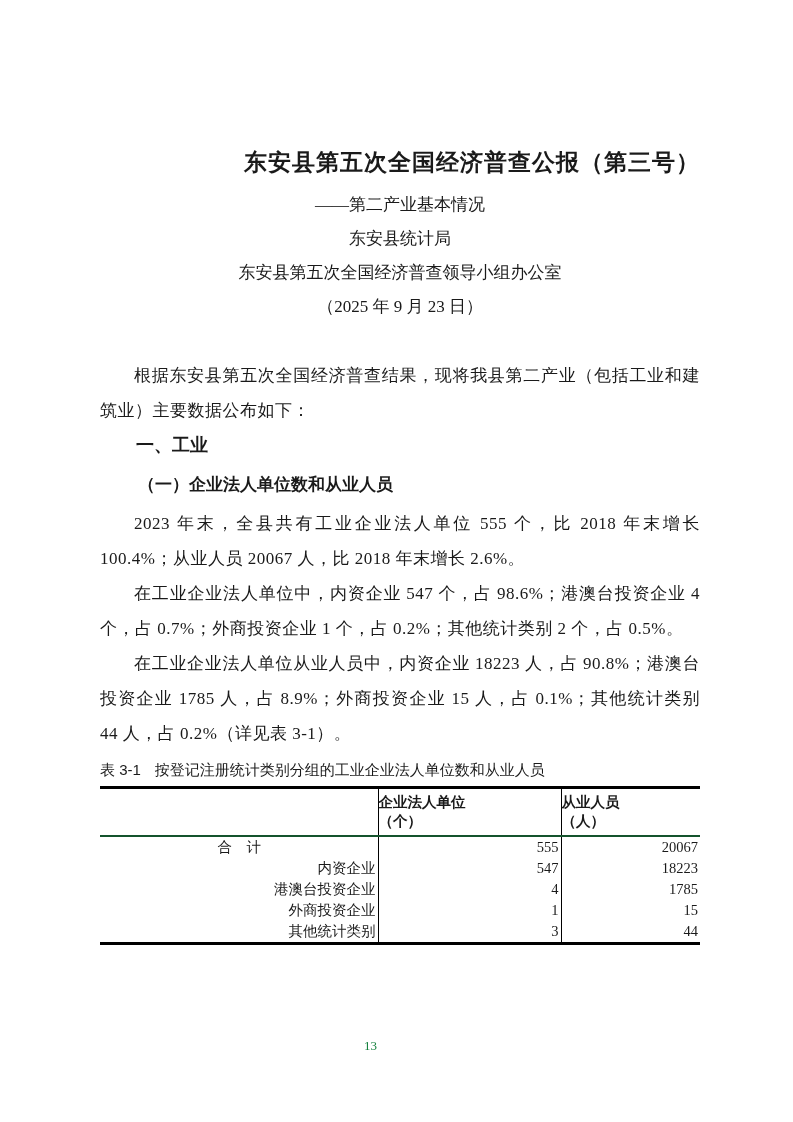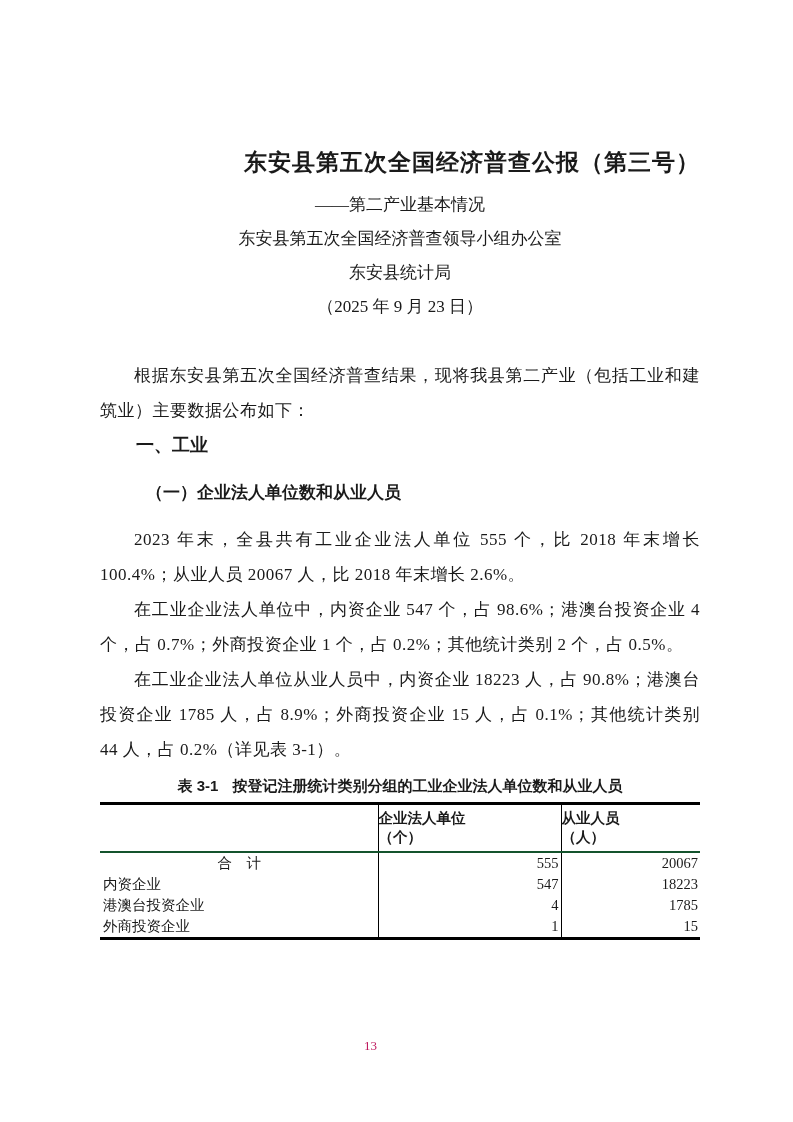--- a/index.html
+++ b/index.html
@@ -53,28 +53,28 @@
     line-height: 35px;
     text-indent: 2em;
     margin: 0;
   }
   .subsec-heading {
     font-family: "Liberation Sans", "DejaVu Sans", sans-serif;
     font-weight: bold;
     font-size: 17px;
     line-height: 35px;
     text-indent: 2em;
-    margin: 12px;
+    margin: 4px;
   }
   
   .tbl-caption {
     margin-top: 10px;
-    text-align: center;
-    font-family: "Liberation Sans", "DejaVu Sans", sans-serif;
-    font-weight: bold;
+    text-align: left;
+    font-family: "Liberation Sans", "DejaVu Sans", sans-serif;
+    font-weight: normal;
     font-size: 15px;
     line-height: 18px;
   }
   .tbl-caption .cap-label { padding-right: 14px; }
   table.stats {
     width: 600px;
     margin-top: 7px;
     border-collapse: collapse;
     table-layout: fixed;
     border-top: 3px solid #000;
@@ -94,47 +94,47 @@
     line-height: 19px;
     padding: 2px 0;
   }
   table.stats td.vline { border-left: 1.5px solid #000; }
   table.stats tbody td {
     height: 21px;
     padding: 0 2px;
     vertical-align: middle;
     font-family: "Liberation Serif", "DejaVu Serif", serif;
   }
-  table.stats tbody td.label { text-align: left; padding-left: 3px; }
+  table.stats tbody td.label { text-align: right; padding-left: 3px; }
   table.stats tbody td.num { text-align: right; }
   table.stats tr.total-row td { font-weight: normal; }
   table.stats tr.total-row td.label { text-align: center; }
   
   .page-number {
     position: absolute;
     top: 1038px;
     left: 0;
     width: 741px;
     text-align: center;
     font-size: 13px;
     font-family: "Liberation Serif", "DejaVu Serif", serif;
-    color: #be185d;
+    color: #15803d;
   }
 </style>
 </head>
 <body>
 
 <div class="page">
 
   <div class="doc-title">东安县第五次全国经济普查公报（第三号）</div>
 
   <div class="head-block">
     <div class="head-line">——第二产业基本情况</div>
+    <div class="head-line">东安县统计局</div>
     <div class="head-line">东安县第五次全国经济普查领导小组办公室</div>
-    <div class="head-line">东安县统计局</div>
     <div class="head-line">（2025 年 9 月 23 日）</div>
   </div>
 
   <p class="para para-intro">根据东安县第五次全国经济普查结果，现将我县第二产业（包括工业和建筑业）主要数据公布如下：</p>
 
   <div class="sec-heading">一、工业</div>
 
   <div class="subsec-heading">（一）企业法人单位数和从业人员</div>
 
   <p class="para">2023 年末，全县共有工业企业法人单位 555 个，比 2018 年末增长 100.4%；从业人员 20067 人，比 2018 年末增长 2.6%。</p>
@@ -180,18 +180,23 @@
       <tr>
         <td class="label">港澳台投资企业</td>
         <td class="num vline">4</td>
         <td class="num vline">1785</td>
       </tr>
       <tr>
         <td class="label">外商投资企业</td>
         <td class="num vline">1</td>
         <td class="num vline">15</td>
       </tr>
+      <tr>
+        <td class="label">其他统计类别</td>
+        <td class="num vline">3</td>
+        <td class="num vline">44</td>
+      </tr>
     </tbody>
   </table>
 
   <div class="page-number">13</div>
 
 </div>
 
 </body></html>

